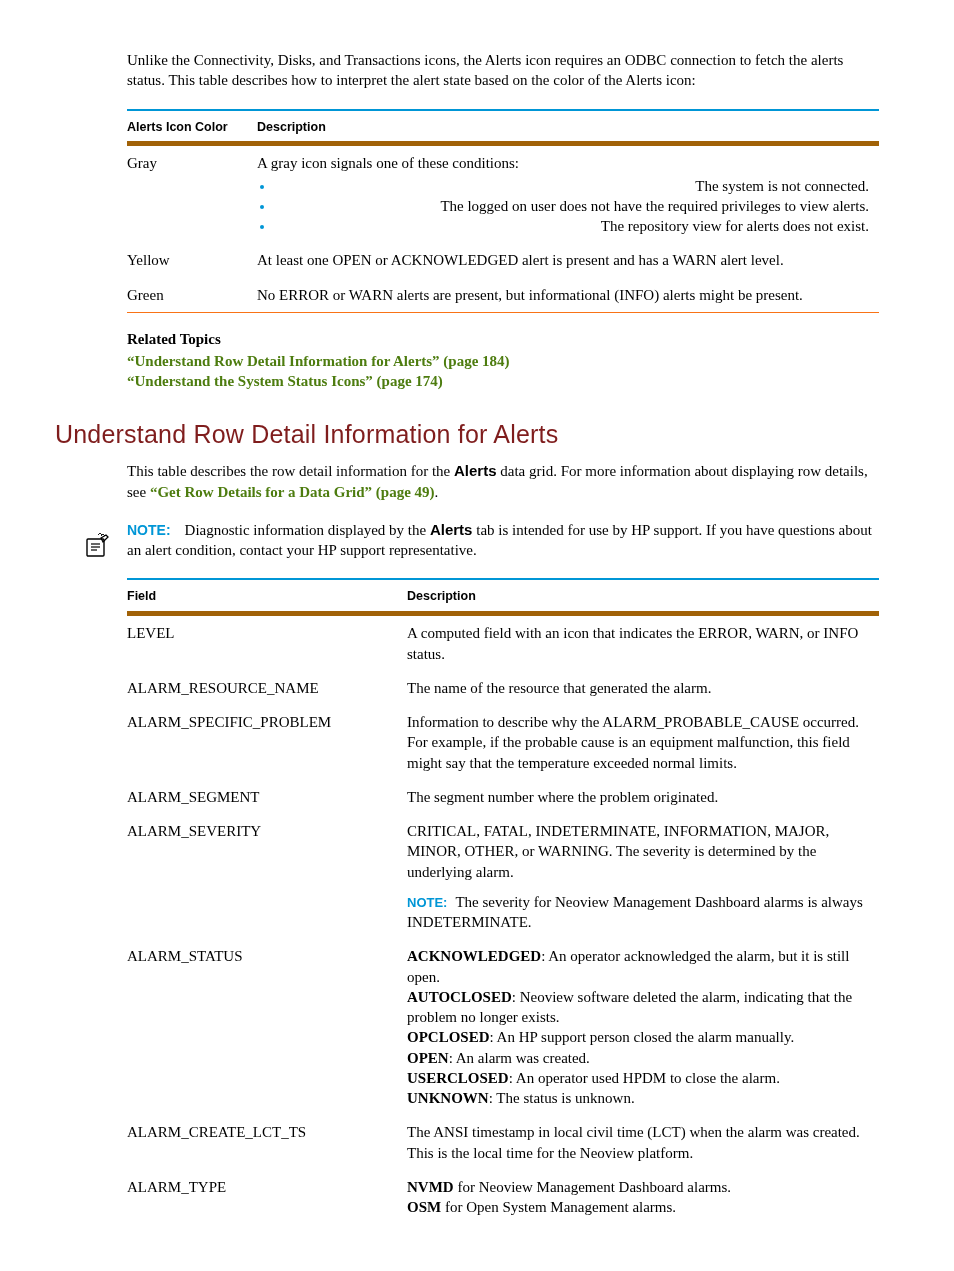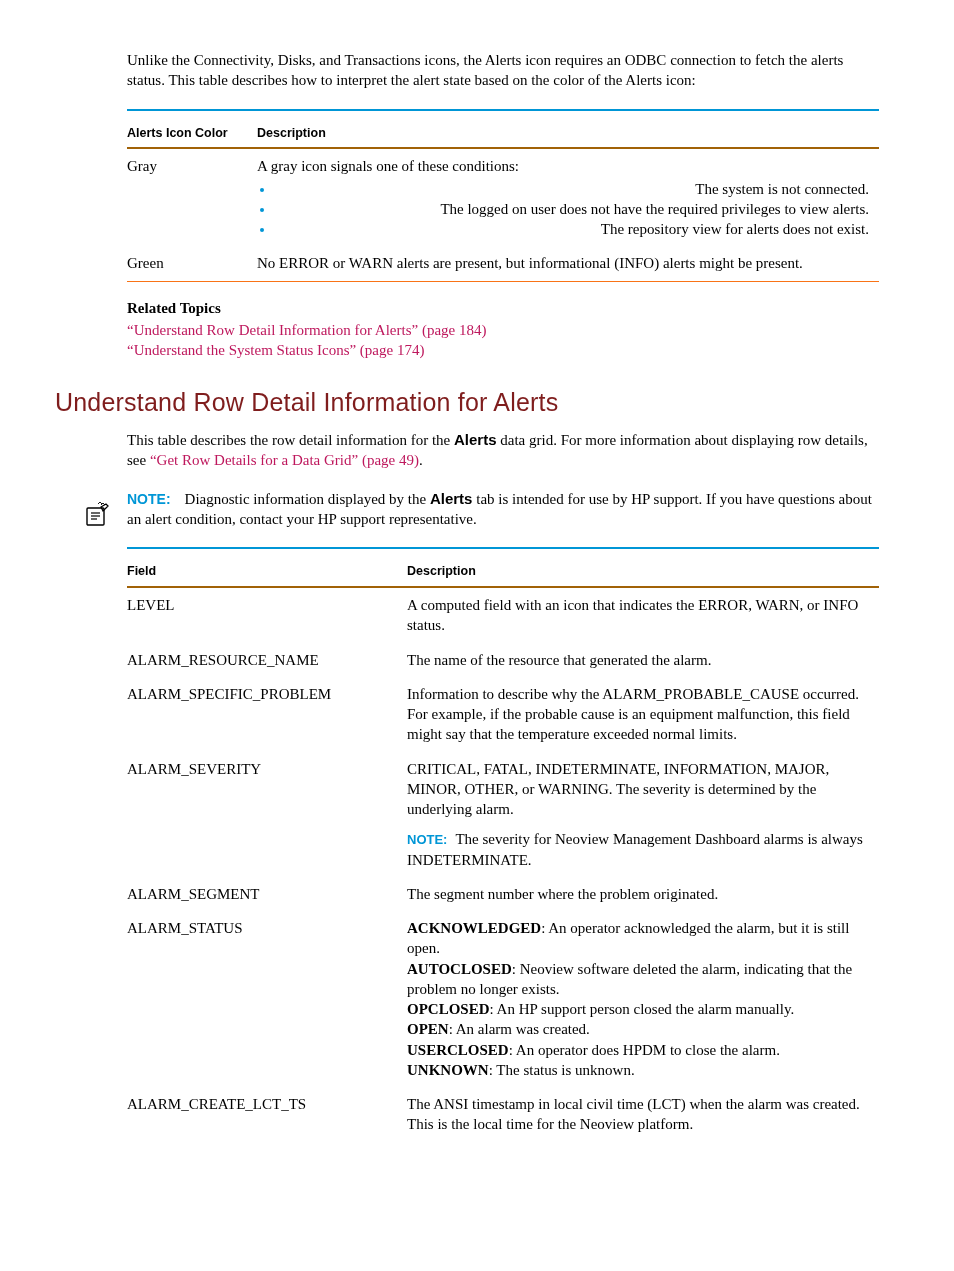--- a/index.html
+++ b/index.html
@@ -20,22 +20,22 @@
     margin-left: 72px;
   }
   table {
     border-collapse: collapse;
     width: 100%;
   }
   .top-rule {
     border-top: 2px solid #0096d6;
   }
   .head-row th {
-    border-bottom: 2px solid #a16207;
-    padding: 14px 10px 6px 0;
+    border-bottom: 5px solid #a16207;
+    padding: 8px 10px 6px 0;
     text-align: left;
     font-family: Arial, Helvetica, sans-serif;
     font-weight: bold;
     font-size: 12.5px;
   }
   .bottom-rule {
     border-bottom: 1px solid #f97316;
   }
   td {
     vertical-align: top;
@@ -51,21 +51,22 @@
   ul.bullets li::marker { color: #0096d6; }
   .related {
     margin-left: 72px;
     margin-top: 16px;
   }
   .related-title {
     font-weight: bold;
     margin: 0 0 2px 0;
   }
   .link {
-    color: #be185d;
+    color: #4d7c0f;
+    font-weight: bold;
   }
   h2.section-heading {
     font-family: Arial, Helvetica, sans-serif;
     font-weight: normal;
     color: #7f1d1d;
     font-size: 25px;
     margin: 26px 0 10px 0;
     letter-spacing: 0.2px;
   }
   .body-para {
@@ -118,20 +119,24 @@
       <tr>
         <td class="col-narrow">Gray</td>
         <td>
           <span>A gray icon signals one of these conditions:</span>
           <ul class="bullets">
             <li>The system is not connected.</li>
             <li>The logged on user does not have the required privileges to view alerts.</li>
             <li>The repository view for alerts does not exist.</li>
           </ul>
         </td>
+      </tr>
+      <tr>
+        <td class="col-narrow">Yellow</td>
+        <td>At least one OPEN or ACKNOWLEDGED alert is present and has a WARN alert level.</td>
       </tr>
       <tr class="bottom-rule">
         <td class="col-narrow">Green</td>
         <td>No ERROR or WARN alerts are present, but informational (INFO) alerts might be present.</td>
       </tr>
     </tbody>
   </table>
 </div>
 
 <div class="related">
@@ -178,42 +183,49 @@
       </tr>
       <tr>
         <td class="col-fields">ALARM_RESOURCE_NAME</td>
         <td>The name of the resource that generated the alarm.</td>
       </tr>
       <tr>
         <td class="col-fields">ALARM_SPECIFIC_PROBLEM</td>
         <td>Information to describe why the ALARM_PROBABLE_CAUSE occurred. For example, if the probable cause is an equipment malfunction, this field might say that the temperature exceeded normal limits.</td>
       </tr>
       <tr>
+        <td class="col-fields">ALARM_SEGMENT</td>
+        <td>The segment number where the problem originated.</td>
+      </tr>
+      <tr>
         <td class="col-fields">ALARM_SEVERITY</td>
         <td>
           <div>CRITICAL, FATAL, INDETERMINATE, INFORMATION, MAJOR, MINOR, OTHER, or WARNING. The severity is determined by the underlying alarm.</div>
           <div class="inner-note" style="margin-top:10px;">
             <span class="note-label">NOTE:</span><span>The severity for Neoview Management Dashboard alarms is always INDETERMINATE.</span>
           </div>
         </td>
       </tr>
       <tr>
-        <td class="col-fields">ALARM_SEGMENT</td>
-        <td>The segment number where the problem originated.</td>
-      </tr>
-      <tr>
         <td class="col-fields">ALARM_STATUS</td>
         <td>
           <span class="bold">ACKNOWLEDGED</span><span>: An operator acknowledged the alarm, but it is still open.</span><br>
           <span class="bold">AUTOCLOSED</span><span>: Neoview software deleted the alarm, indicating that the problem no longer exists.</span><br>
           <span class="bold">OPCLOSED</span><span>: An HP support person closed the alarm manually.</span><br>
           <span class="bold">OPEN</span><span>: An alarm was created.</span><br>
-          <span class="bold">USERCLOSED</span><span>: An operator does HPDM to close the alarm.</span><br>
+          <span class="bold">USERCLOSED</span><span>: An operator used HPDM to close the alarm.</span><br>
           <span class="bold">UNKNOWN</span><span>: The status is unknown.</span>
         </td>
       </tr>
       <tr>
         <td class="col-fields">ALARM_CREATE_LCT_TS</td>
         <td>The ANSI timestamp in local civil time (LCT) when the alarm was created. This is the local time for the Neoview platform.</td>
       </tr>
+      <tr>
+        <td class="col-fields">ALARM_TYPE</td>
+        <td>
+          <span class="bold">NVMD</span><span> for Neoview Management Dashboard alarms.</span><br>
+          <span class="bold">OSM</span><span> for Open System Management alarms.</span>
+        </td>
+      </tr>
     </tbody>
   </table>
 </div>
 
 </body></html>

